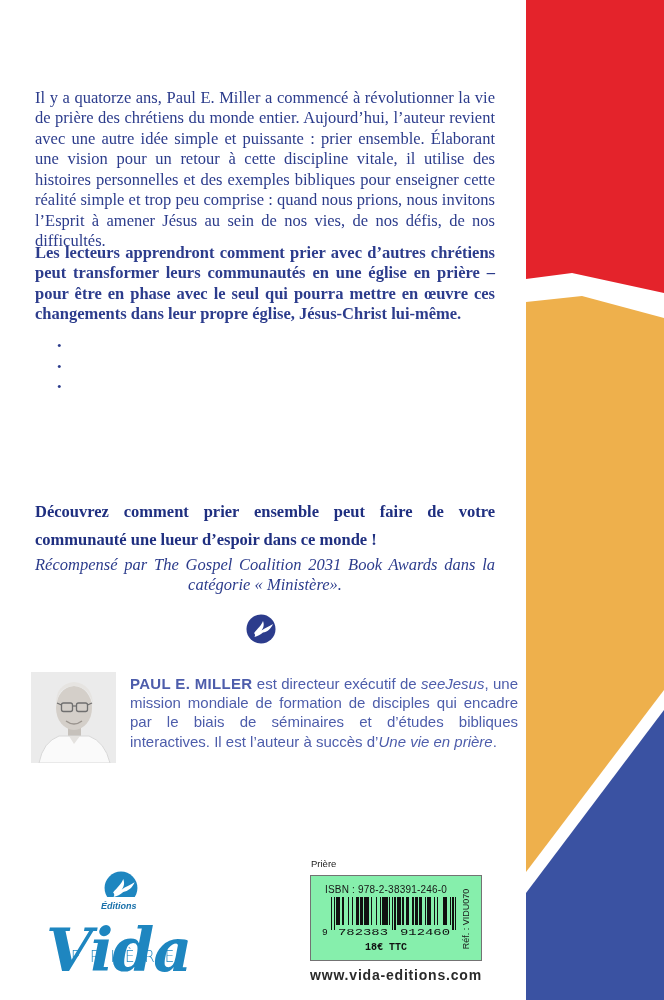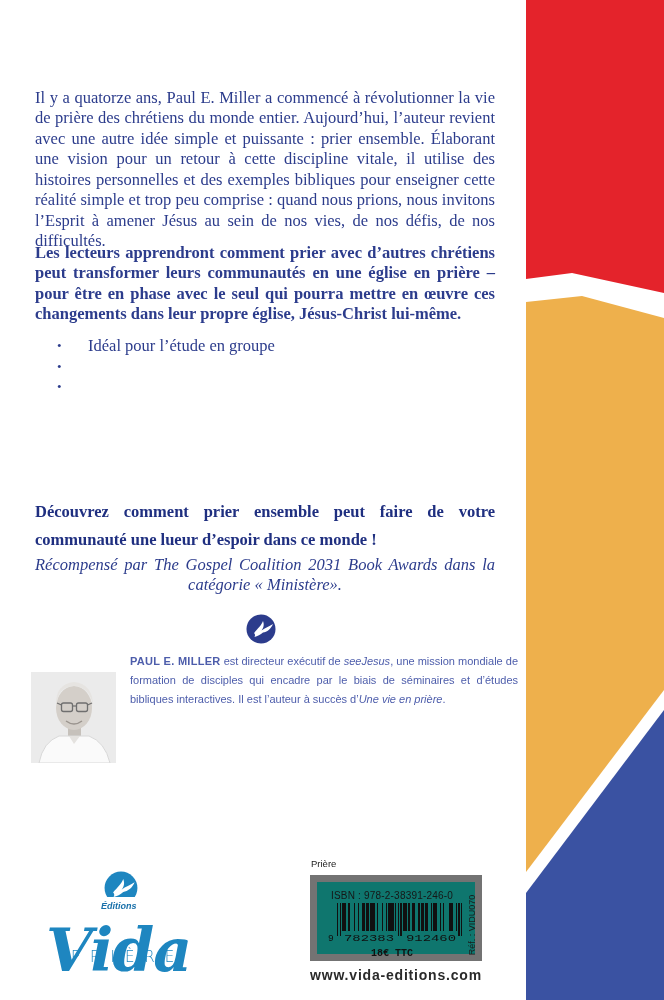--- a/index.html
+++ b/index.html
@@ -27,23 +27,23 @@
     font-weight:bold; font-size:16.5px; line-height:28px; text-align:justify;
   }
   .award{
     position:absolute; left:35px; top:538px; width:460px; color:var(--navy-text);
     font-style:italic; font-size:16.5px; line-height:20.5px;
     text-align:justify; text-align-last:center;
   }
   .dove-badge{position:absolute; left:246px; top:614px; width:30px; height:30px;}
   .author-photo{position:absolute; left:31px; top:672px; width:85px; height:91px;}
   .bio{
-    position:absolute; left:130px; top:652px; width:388px; margin:0;
+    position:absolute; left:130px; top:674px; width:388px; margin:0;
     font-family:"Liberation Sans", sans-serif; color:var(--bio-blue);
-    font-size:11px; line-height:19.2px; text-align:justify;
+    font-size:15px; line-height:19.2px; text-align:justify;
   }
   .bio b{font-weight:bold; letter-spacing:.3px;}
   
   .vida-word{
     position:absolute; left:46px; top:922px; font-family:"DejaVu Serif", serif;
     font-weight:bold; font-style:italic; font-size:60px; line-height:56px;
     color:var(--brand-cyan); letter-spacing:-1px;
   }
   .vida-circle{position:absolute; left:104px; top:871px; width:34px; height:34px;}
   .editions-chip{
@@ -55,21 +55,21 @@
     position:absolute; left:71px; top:948px; font-family:"DejaVu Sans", sans-serif;
     font-weight:300; font-size:15px; letter-spacing:10px; color:var(--brand-cyan);
   }
   
   .cat-label{
     position:absolute; left:311px; top:858px; font-family:"Liberation Sans", sans-serif;
     font-size:9.5px; color:#222222;
   }
   .isbn-box{
     position:absolute; left:310px; top:875px; width:172px; height:86px;
-    background:#0f766e; border:7px solid #737373; box-sizing:border-box;
+    background:#86efac; border:1px solid #737373; box-sizing:border-box;
   }
   .isbn-line{
     position:absolute; left:0; top:8px; width:150px; text-align:center;
     font-family:"Liberation Sans", sans-serif; font-size:10px; letter-spacing:.2px; color:#161616;
   }
   .ean-svg{position:absolute; left:10px; top:21px; width:140px; height:44px;}
   .price-line{
     position:absolute; left:0; top:66px; width:150px; text-align:center;
     font-family:Liberation Mono, monospace; font-weight:600; font-size:10px; color:#111111;
   }
@@ -94,21 +94,20 @@
     <polygon fill="var(--yellow)" points="526,302 582,296 664,318 664,690 526,872"></polygon>
     <polygon fill="var(--royal-blue)" points="664,710 664,1000 526,1000 526,893"></polygon>
   </svg>
 
   <p class="copy p1">Il y a quatorze ans, Paul E. Miller a commencé à révolutionner la vie de prière des chrétiens du monde entier. Aujourd’hui, l’auteur revient avec une autre idée simple et puissante : prier ensemble. Élaborant une vision pour un retour à cette discipline vitale, il utilise des histoires personnelles et des exemples bibliques pour enseigner cette réalité simple et trop peu comprise : quand nous prions, nous invitons l’Esprit à amener Jésus au sein de nos vies, de nos défis, de nos difficultés.</p>
   <p class="copy p2">Les lecteurs apprendront comment prier avec d’autres chrétiens peut transformer leurs communautés en une église en prière – pour être en phase avec le seul qui pourra mettre en œuvre ces changements dans leur propre église, Jésus-Christ lui-même.</p>
 
   <div class="bullets">
     <div class="b-row">
       <span class="b-dot">•</span>
-      <span class="b-text">Idéal pour l’étude en groupe</span>
     </div>
     <div class="b-row">
       <span class="b-dot">•</span>
     </div>
     <div class="b-row">
       <span class="b-dot">•</span>
     </div>
   </div>
 
   <p class="highlight">Découvrez comment prier ensemble peut faire de votre communauté une lueur d’espoir dans ce monde !</p>

